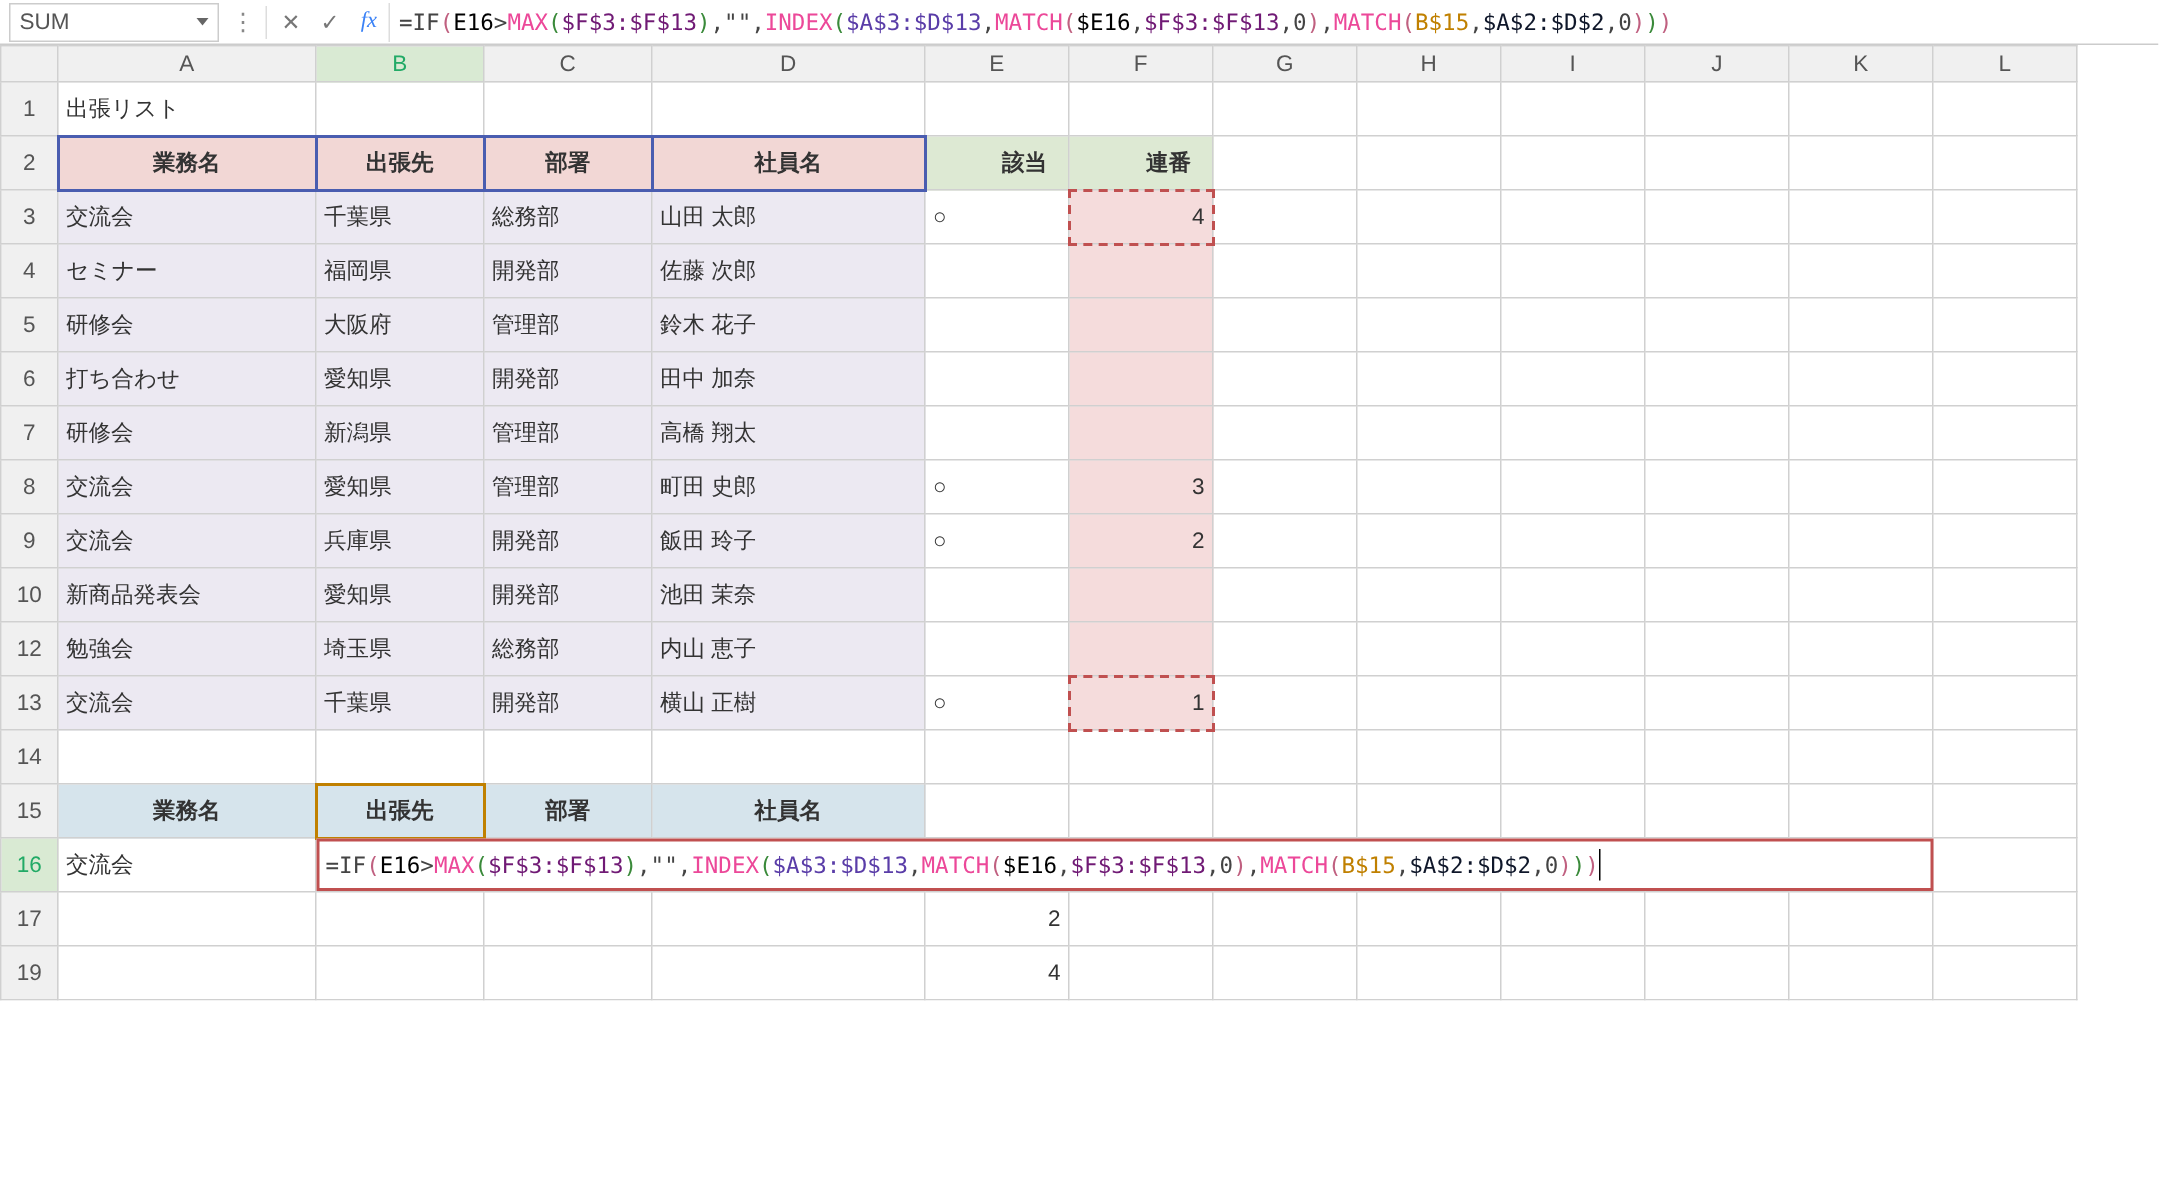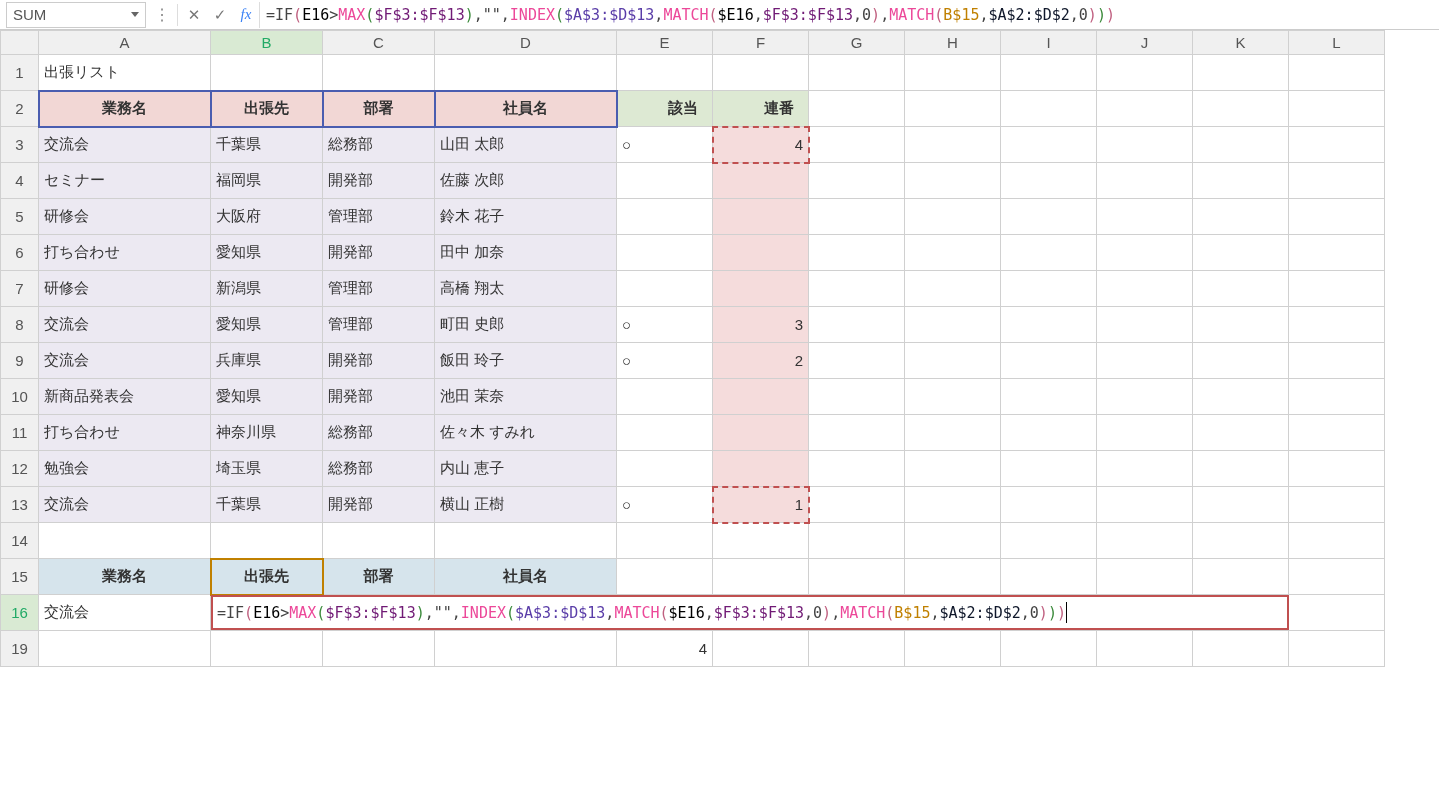--- a/index.html
+++ b/index.html
@@ -264,35 +264,20 @@
    <td class="datacell"></td>
    <td class="datacell body-red right"></td>
    <td class="datacell"></td>
           <td class="datacell"></td>
           <td class="datacell"></td>
           <td class="datacell"></td>
           <td class="datacell"></td>
           <td class="datacell"></td>
         </tr>
         <tr>
-          <th class="rowhdr">11</th>
-   <td class="datacell body-lav">打ち合わせ</td>
-   <td class="datacell body-lav">神奈川県</td>
-   <td class="datacell body-lav">総務部</td>
-   <td class="datacell body-lav">佐々木 すみれ</td>
-   <td class="datacell"></td>
-   <td class="datacell body-red right"></td>
-   <td class="datacell"></td>
-          <td class="datacell"></td>
-          <td class="datacell"></td>
-          <td class="datacell"></td>
-          <td class="datacell"></td>
-          <td class="datacell"></td>
-        </tr>
-        <tr>
           <th class="rowhdr">12</th>
    <td class="datacell body-lav">勉強会</td>
    <td class="datacell body-lav">埼玉県</td>
    <td class="datacell body-lav">総務部</td>
    <td class="datacell body-lav">内山 恵子</td>
    <td class="datacell"></td>
    <td class="datacell body-red right"></td>
    <td class="datacell"></td>
           <td class="datacell"></td>
           <td class="datacell"></td>
@@ -359,20 +344,35 @@
           <td class="datacell"></td>
           <td class="datacell"></td>
           <td class="datacell"></td>
           <td class="datacell"></td>
           <td class="datacell"></td>
           <td class="datacell"></td>
           <td class="datacell"></td>
           <td class="datacell"></td>
         </tr>
         <tr>
+          <th class="rowhdr">17</th>
+          <td class="datacell"></td>
+          <td class="datacell"></td>
+          <td class="datacell"></td>
+          <td class="datacell"></td>
+   <td class="datacell right">2</td>
+   <td class="datacell"></td>
+          <td class="datacell"></td>
+          <td class="datacell"></td>
+          <td class="datacell"></td>
+          <td class="datacell"></td>
+          <td class="datacell"></td>
+          <td class="datacell"></td>
+        </tr>
+        <tr>
           <th class="rowhdr">19</th>
           <td class="datacell"></td>
           <td class="datacell"></td>
           <td class="datacell"></td>
           <td class="datacell"></td>
    <td class="datacell right">4</td>
    <td class="datacell"></td>
           <td class="datacell"></td>
           <td class="datacell"></td>
           <td class="datacell"></td>

